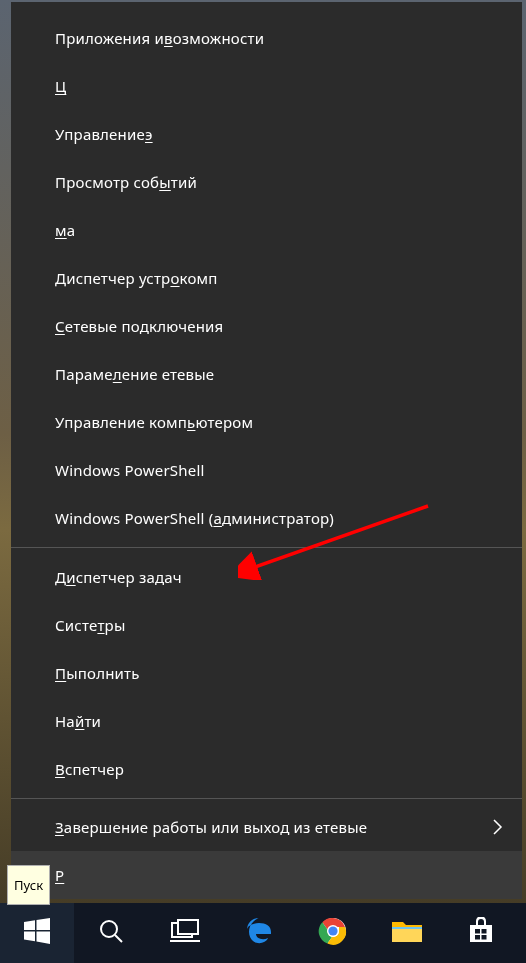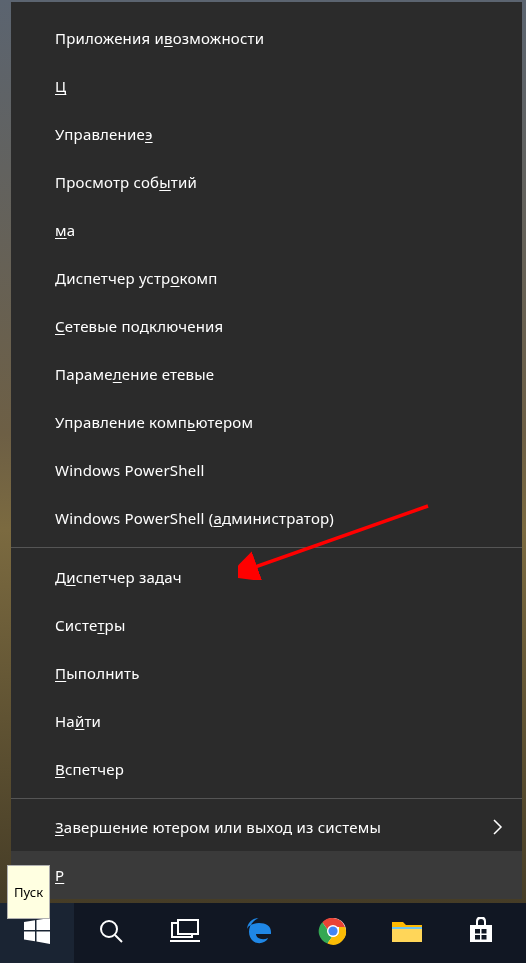--- a/index.html
+++ b/index.html
@@ -40,21 +40,21 @@
   .chev svg { width: 12px; height: 16px; display:block; }
 
   
   .tooltip {
     position: absolute;
     left: 7px;
     top: 865px;
     background: #ffffe1;
     color: #000;
     font-size: 13px;
-    padding: 17px 6px;
+    padding: 10px 6px;
     border: 1px solid #b0b0b0;
     z-index: 5;
   }
 
   
   .taskbar {
     position: absolute;
     left: 0; bottom: 0;
     width: 526px;
     height: 60px;
@@ -155,21 +155,21 @@
     </div>
   <div class="item">
       <span class="underline">В</span>
       <span>спетчер</span>
     </div>
 
   <div class="sep"></div>
 
   <div class="item">
     <span class="underline">З</span>
-      <span>авершение ютером или выход из системы</span>
+      <span>авершение работы или выход из етевые</span>
     <span class="chev">
       <svg viewBox="0 0 10 16">
           <path d="M1 1 L8 8 L1 15" fill="none" stroke="#ffffff" stroke-width="1.5"></path>
         </svg>
     </span>
   </div>
   <div class="item hovered">
       <span class="underline">Р</span>
     </div>
 </div>

